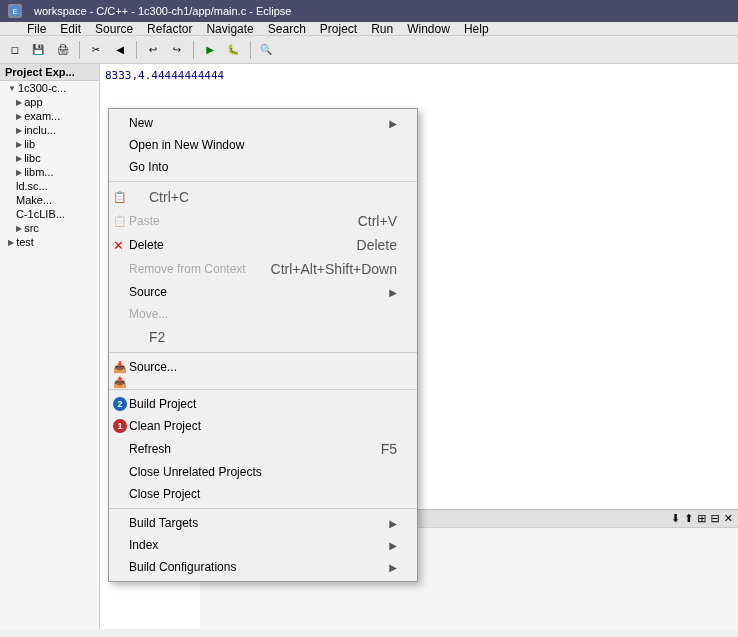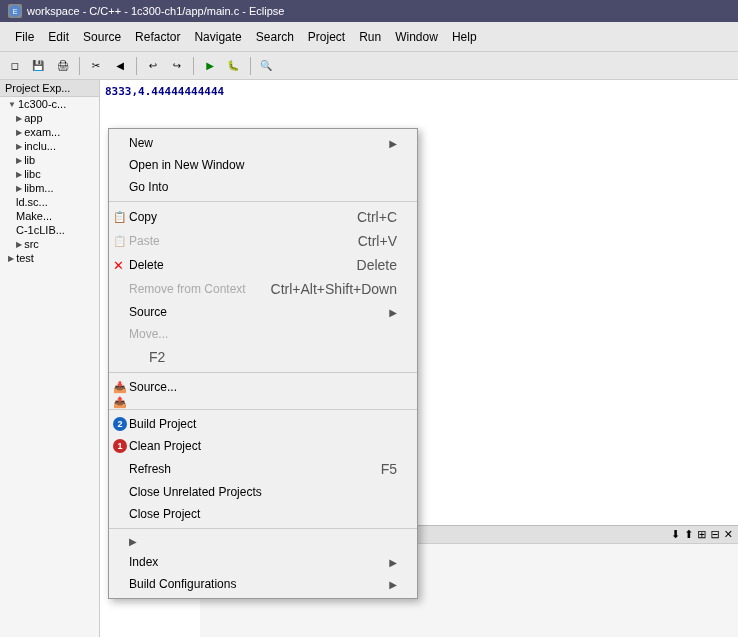--- a/index.html
+++ b/index.html
@@ -14,37 +14,37 @@
     }
 
     
     .title-bar {
       background: #4a4a6a;
       color: white;
       padding: 3px 8px;
       font-size: 11px;
       display: flex;
       align-items: center;
-      gap: 5px;
+      gap: 12px;
       height: 22px;
     }
     .title-bar-icon {
       width: 14px; height: 14px;
       background: #888;
       border-radius: 2px;
     }
 
     
     .menu-bar {
       background: #e8e8e8;
       display: flex;
       align-items: center;
-      height: 30px;
+      height: 14px;
       border-bottom: 1px solid #ccc;
-      padding: 0 8px;
+      padding: 0 20px;
     }
     .menu-item {
       padding: 2px 7px;
       cursor: pointer;
       font-size: 12px;
       color: #000;
     }
 
     
     .toolbar {
@@ -81,21 +81,21 @@
       width: 100px;
       background: #f5f5f5;
       border-right: 1px solid #ccc;
       overflow: hidden;
       position: relative;
     }
     .panel-header {
       background: #e0e0e0;
       padding: 2px 5px;
       font-size: 11px;
-      font-weight: normal;
+      font-weight: bold;
       border-bottom: 1px solid #ccc;
       white-space: nowrap;
       overflow: hidden;
     }
     .tree-item {
       padding: 1px 4px 1px 8px;
       font-size: 11px;
       cursor: pointer;
       white-space: nowrap;
       overflow: hidden;
@@ -113,21 +113,20 @@
       position: relative;
       overflow: hidden;
     }
     .editor-area {
       background: white;
       height: 100%;
       padding: 5px;
       font-family: monospace;
       font-size: 11px;
       color: #00008b;
-      font-weight: bold;
     }
 
     
     .bottom-panel {
       position: absolute;
       bottom: 0;
       left: 100px;
       right: 0;
       height: 120px;
       background: #f5f5f5;
@@ -138,21 +137,21 @@
       display: flex;
       align-items: center;
       padding: 2px 5px;
       font-size: 11px;
       border-bottom: 1px solid #ccc;
     }
 
     
     .context-menu {
       position: absolute;
-      top: 128px;
+      top: 108px;
       left: 108px;
       width: 310px;
       background: #f0f0f0;
       border: 1px solid #999;
       box-shadow: 3px 3px 8px rgba(0,0,0,0.3);
       z-index: 100;
       padding: 3px 0;
     }
     .ctx-item {
       padding: 4px 20px;
@@ -333,21 +332,20 @@
   </div>
 
   <div class="ctx-item">
     <span class="ctx-label">Go Into</span>
   </div>
 
   <div class="ctx-separator"></div>
 
   <div class="ctx-item">
     <span class="ctx-icon">📋</span>
-    <span class="ctx-label">Copy</span>
     <span class="ctx-shortcut">Ctrl+C</span>
   </div>
 
   <div class="ctx-item disabled">
     <span class="ctx-icon" style="opacity:0.4;">📋</span>
     <span class="ctx-label">Paste</span>
     <span class="ctx-shortcut">Ctrl+V</span>
   </div>
 
   <div class="ctx-item">
@@ -406,20 +404,21 @@
     <span class="ctx-label">Close Unrelated Projects</span>
   </div>
 
   <div class="ctx-item">
     <span class="ctx-label">Close Project</span>
   </div>
 
   <div class="ctx-separator"></div>
 
   <div class="ctx-item">
+    <span class="ctx-label">Build Targets</span>
     <span class="ctx-arrow">▶</span>
   </div>
 
   <div class="ctx-item">
     <span class="ctx-label">Index</span>
     <span class="ctx-arrow">▶</span>
   </div>
 
   <div class="ctx-item">
     <span class="ctx-label">Build Configurations</span>

